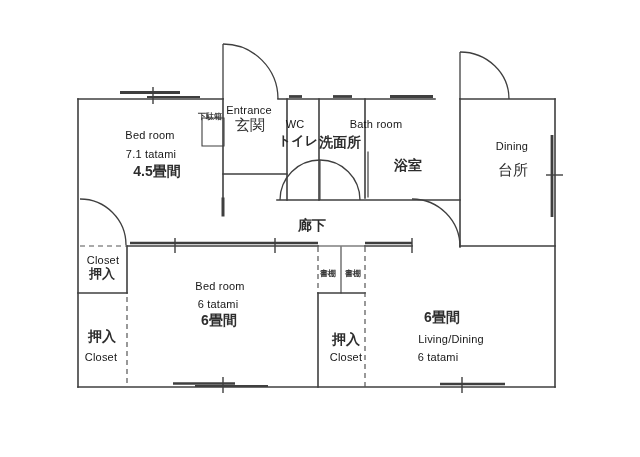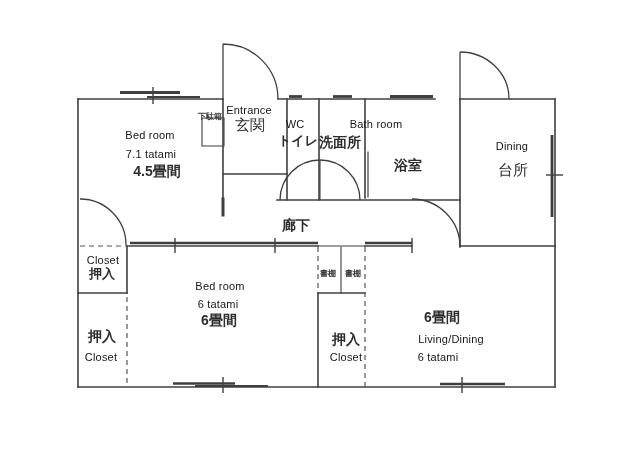--- a/index.html
+++ b/index.html
@@ -125,21 +125,21 @@
   <div class="lbl jp-sm" style="left:298px;top:140px">トイレ</div>
 
   <div class="lbl jp" style="left:340px;top:142px">洗面所</div>
 
   <div class="lbl en" style="left:376px;top:124px">Bath room</div>
   <div class="lbl jp" style="left:408px;top:165px">浴室</div>
 
   <div class="lbl en" style="left:512px;top:146px">Dining</div>
   <div class="lbl jp-lg" style="left:513px;top:169px">台所</div>
 
-  <div class="lbl jp" style="left:296px;top:225px">廊下</div>
+  <div class="lbl jp" style="left:312px;top:225px">廊下</div>
 
   <div class="lbl en" style="left:103px;top:260px">Closet</div>
   <div class="lbl jp-sm" style="left:102px;top:273px">押入</div>
 
   <div class="lbl jp" style="left:102px;top:336px">押入</div>
   <div class="lbl en" style="left:101px;top:357px">Closet</div>
 
   <div class="lbl en" style="left:220px;top:286px">Bed room</div>
   <div class="lbl en" style="left:218px;top:304px">6 tatami</div>
   <div class="lbl jp" style="left:219px;top:320px">6畳間</div>

